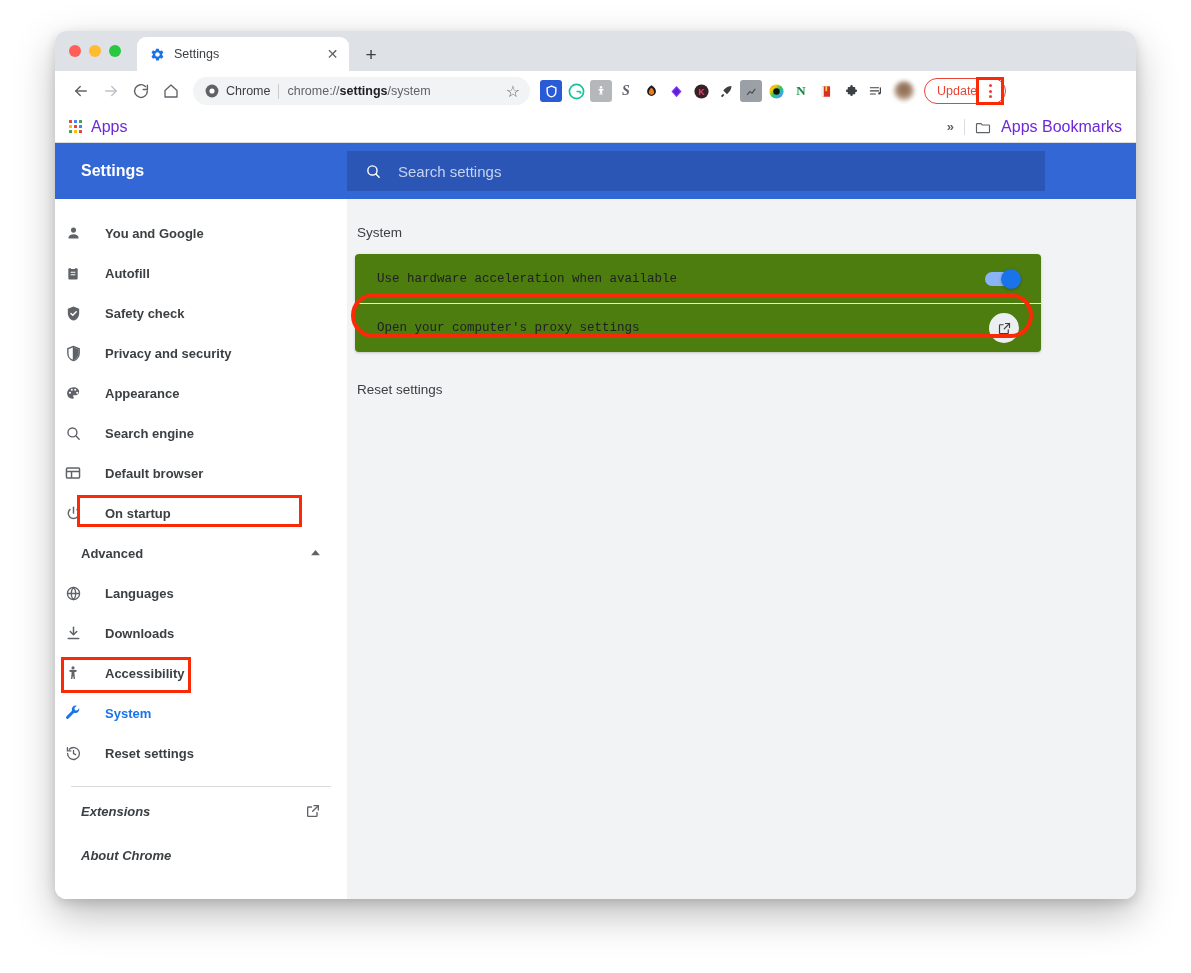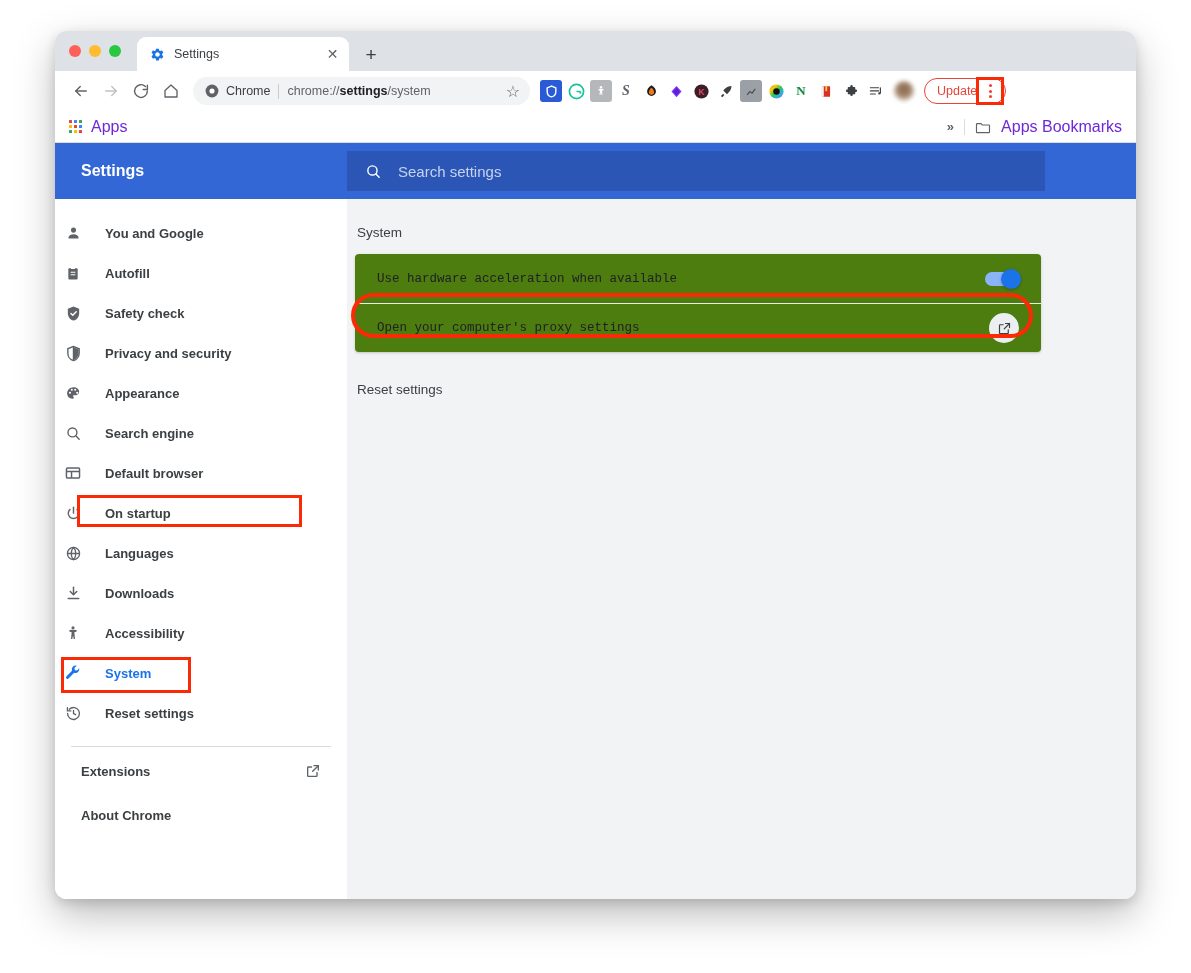--- a/index.html
+++ b/index.html
@@ -143,21 +143,21 @@
   .advanced-row {
     height: 40px; display: flex; align-items: center; padding: 0 26px 0 26px;
     position: relative;
   }
   .advanced-label { font-size: 13px; font-weight: 700; color: #3c4043; }
   .advanced-chev { margin-left: auto; color: #5f6368; font-size: 9px; }
 
   .nav-divider { height: 1px; background: #dadce0; margin: 13px 16px 0 16px; }
 
   .bottom-item {
-    height: 40px; display: flex; align-items: center; padding: 0 26px; margin-top: 4px;
+    height: 40px; display: flex; align-items: center; padding: 0 26px; margin-top: 4px; font-style: italic;
   }
   .bottom-label { font-size: 13px; font-weight: 700; color: #3c4043; }
   .bottom-ico { margin-left: auto; width: 16px; height: 16px; color: #5f6368; }
 
   
   .redbox { position: absolute; border: 3px solid #fb2a06; pointer-events: none; }
 
   
   .main { flex: 1 1 auto; padding: 0 0 0 0; overflow: hidden; position: relative; }
   .main-inner { width: 686px; margin-left: 8px; padding-top: 26px; }
@@ -467,20 +467,28 @@
       <div class="nav-item">
         <span class="nav-ico">
           <svg width="17" height="17" viewBox="0 0 24 24" fill="none" stroke="currentColor" stroke-width="2" stroke-linecap="round">
               <path d="M12 3v8.5"></path>
               <path d="M7.1 6.2a7.4 7.4 0 1 0 9.8 0"></path>
             </svg>
         </span>
         <span class="nav-label">On startup</span>
       </div>
 
+      <div class="advanced-row">
+        <span class="advanced-label">Advanced</span>
+        <span class="advanced-chev">
+          <svg width="11" height="7" viewBox="0 0 12 8" fill="currentColor">
+              <path d="M6 1 11 7H1z"></path>
+            </svg>
+        </span>
+      </div>
 
       <div class="nav-item">
         <span class="nav-ico">
           <svg width="17" height="17" viewBox="0 0 24 24" fill="none" stroke="currentColor" stroke-width="1.9">
               <circle cx="12" cy="12" r="8.6"></circle>
               <path d="M3.4 12h17.2M12 3.4c2.2 2.4 3.3 5.4 3.3 8.6s-1.1 6.2-3.3 8.6c-2.2-2.4-3.3-5.4-3.3-8.6S9.8 5.8 12 3.4z"></path>
             </svg>
         </span>
         <span class="nav-label">Languages</span>
       </div>

